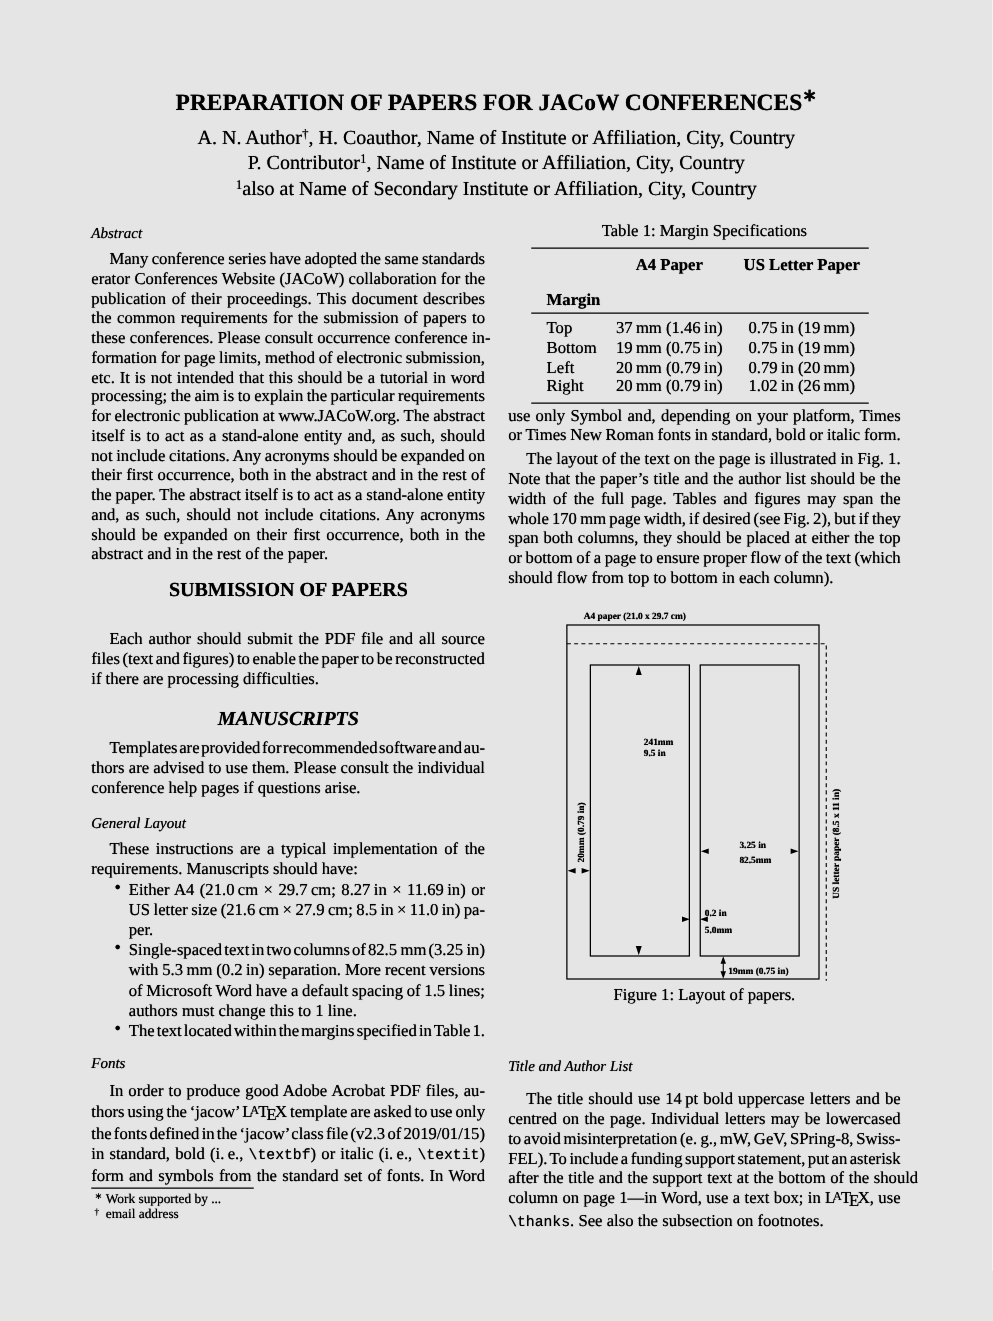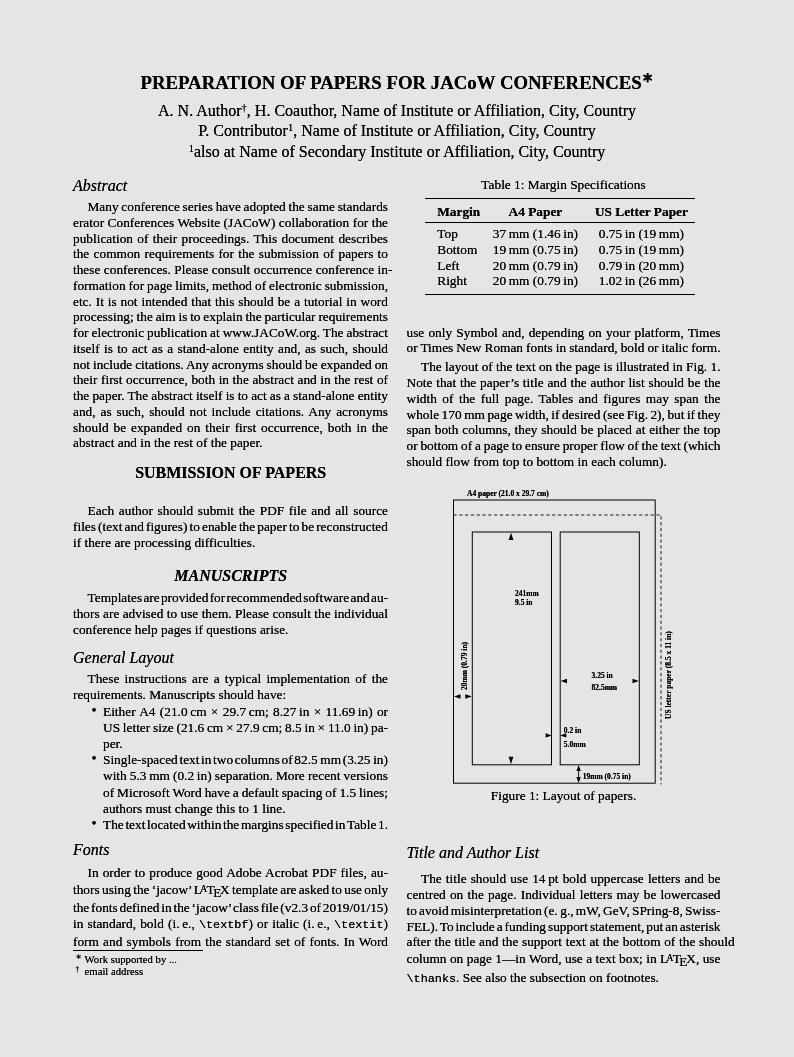--- a/index.html
+++ b/index.html
@@ -5,21 +5,21 @@
   * { margin:0; padding:0; box-sizing:border-box; }
   html,body { width:794px; height:1057px; background:#fff; }
   body { font-family:"Liberation Serif", serif; color:#000; text-shadow:0 0 0.55px rgba(0,0,0,0.85); }
   .page { position:relative; width:794px; height:1057px; overflow:hidden; background:#e5e5e5; }
   .abs { position:absolute; }
   .b { font-size:13.33px; line-height:15.75px; }
   .jl { white-space:nowrap; }
   .ll { text-align:left; white-space:nowrap; }
   .ind { text-indent:14.5px; }
   .h1 { font-weight:bold; font-size:16px; line-height:18px; text-align:center; }
-  .h2 { font-style:italic; font-size:16px; line-height:18px; }
+  .h2 { font-style:italic; font-size:12px; line-height:18px; }
   .mono { font-family:"Liberation Mono", monospace; font-size:11.8px; }
   sup.s { font-size:10.5px; vertical-align:5px; line-height:0; }
   .bl { position:relative; padding-left:30px; }
   .bu { position:absolute; left:18.5px; top:-2px; font-size:14.5px; }
   .lA { font-size:72%; vertical-align:0.25em; margin-left:-0.18em; margin-right:-0.07em; }
   .lE { vertical-align:-0.19em; margin-left:-0.12em; margin-right:-0.09em; }
 </style>
 </head>
 <body>
 <div class="page">
@@ -121,21 +121,21 @@
 <div class="abs" style="left:73px;top:952.7px;width:315.4px;font-size:10.7px;line-height:12.4px;">
 <div style="position:relative;padding-left:11.6px;"><sup style="position:absolute;left:2.5px;top:-1.5px;font-size:7.5px;">∗</sup>Work supported by ...</div>
 <div style="position:relative;padding-left:11.6px;"><sup style="position:absolute;left:2.5px;top:-1.5px;font-size:7.5px;">†</sup>email address</div>
 </div>
 
 <div class="abs b" style="left:406.5px;top:176.9px;width:314px;text-align:center;">Table 1: Margin Specifications</div>
 
 <div class="abs" style="left:425.4px;top:198px;width:270px;border-top:1.5px solid #000;border-bottom:1.5px solid #000;font-size:13.33px;">
 
 <div style="display:flex;font-weight:bold;line-height:15.7px;margin-top:5.2px;">
-  <div style="width:58px;padding-left:11.9px;">Margin</div>
+  <div style="width:58px;padding-left:11.9px;margin-top:28px;">Margin</div>
   <div style="width:104px;text-align:center;">A4 Paper</div>
   <div style="width:108px;text-align:center;">US Letter Paper</div>
 </div>
 
 <div style="margin-top:1.7px;border-top:1px solid #000;"></div>
 
 <div style="display:flex;line-height:15.7px;margin-top:3.8px;">
   <div style="width:58px;padding-left:11.9px;">Top</div>
   <div style="width:104px;text-align:center;">37 mm (1.46 in)</div>
   <div style="width:108px;text-align:center;">0.75 in (19 mm)</div>

